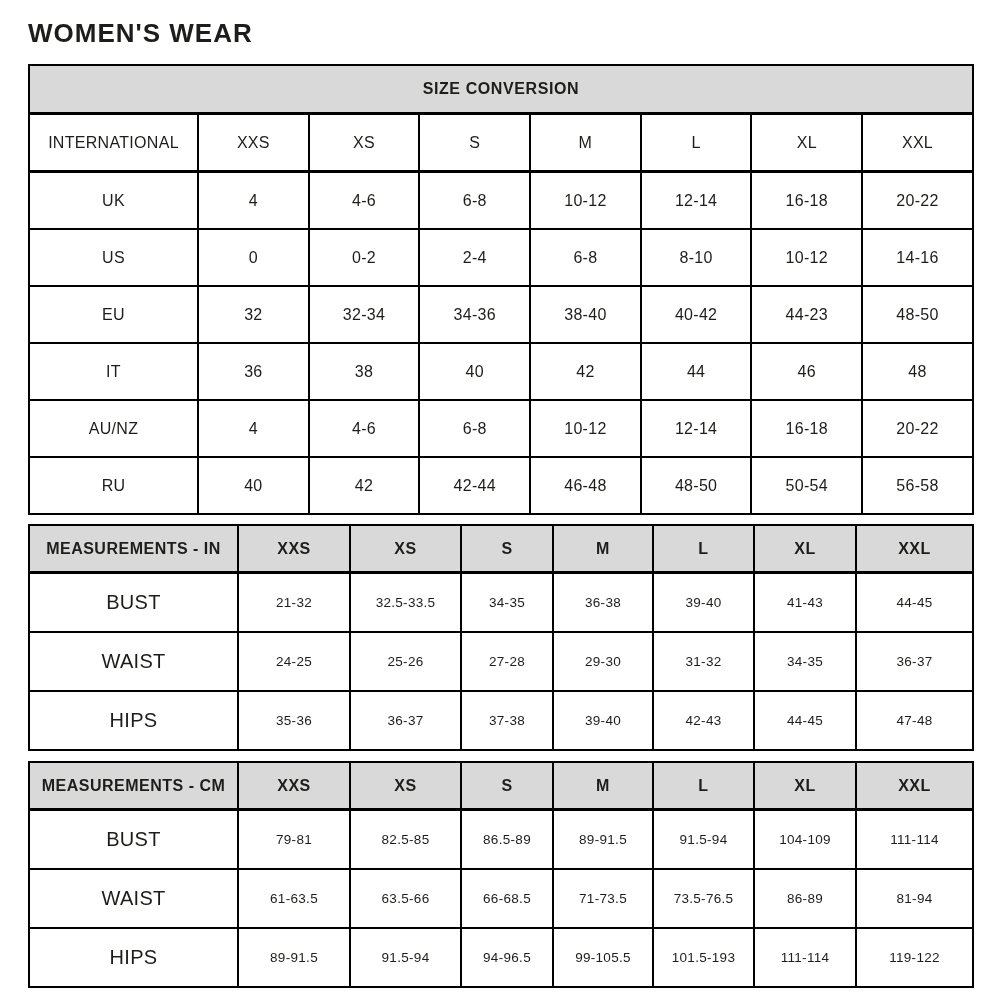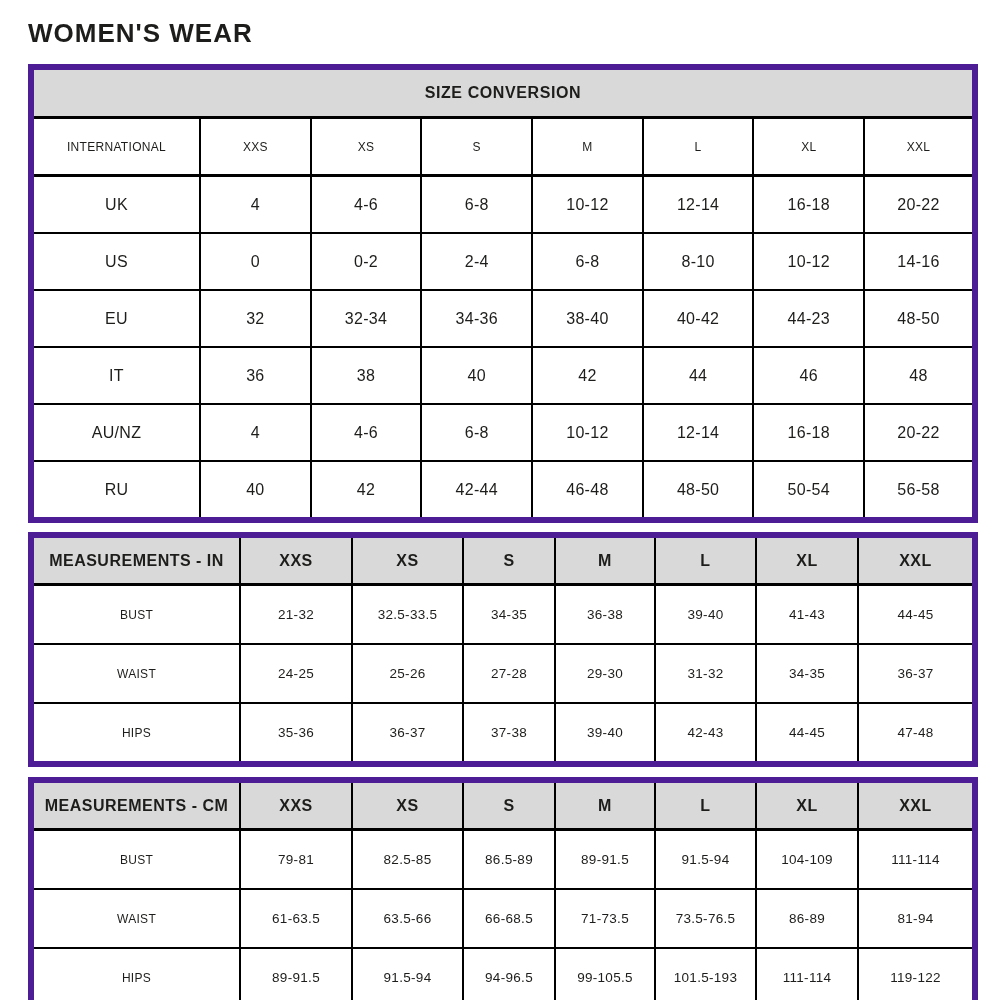--- a/index.html
+++ b/index.html
@@ -18,21 +18,21 @@
     font-size: 26px;
     font-weight: bold;
     letter-spacing: 1px;
     color: #1d1d1b;
   }
 
   table.sizes {
     border-collapse: collapse;
     table-layout: fixed;
     width: 944px;
-    border: 6px solid #4c1d95;
+    border: 2px solid #4c1d95;
     padding-left: 36px;
   }
   table.sizes td {
     border: 2px solid #000;
     text-align: center;
     vertical-align: middle;
     padding: 0 2px;
     letter-spacing: 0.3px;
     overflow: hidden;
     white-space: nowrap;
@@ -41,35 +41,35 @@
   
   .t1 { margin-bottom: 9px; }
   .t1 tr.section td {
     height: 46px;
     background: #d9d9d9;
     font-weight: bold;
     font-size: 16px;
     letter-spacing: 0.6px;
     border-bottom-width: 3px;
   }
-  .t1 tr.colhead td { height: 55px; font-size: 12px; border-bottom-width: 3px; }
+  .t1 tr.colhead td { height: 55px; font-size: 16px; border-bottom-width: 3px; }
   .t1 tbody.rows td { height: 55px; font-size: 16px; }
 
   
   .t2 { margin-bottom: 10px; }
   .t2 tr.grayhead td, .t3 tr.grayhead td {
     height: 45px;
     background: #d9d9d9;
     font-weight: bold;
     font-size: 16px;
     letter-spacing: 0.5px;
     border-bottom-width: 3px;
   }
   .t2 tbody.rows td, .t3 tbody.rows td { height: 57px; font-size: 13.5px; }
-  .t2 tbody.rows td.rowlabel, .t3 tbody.rows td.rowlabel { font-size: 12px; }
+  .t2 tbody.rows td.rowlabel, .t3 tbody.rows td.rowlabel { font-size: 20px; }
 </style>
 </head>
 <body>
 
 <div class="page">
 
   <h1 class="page-title">WOMEN'S WEAR</h1>
 
   <table class="sizes t1">
     <colgroup>

